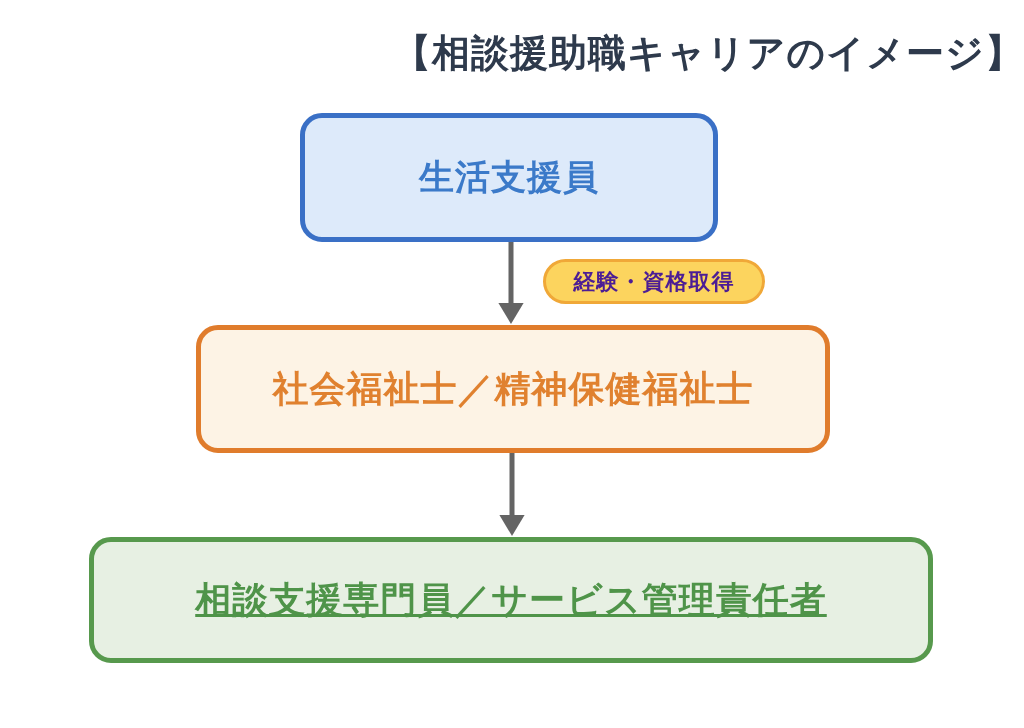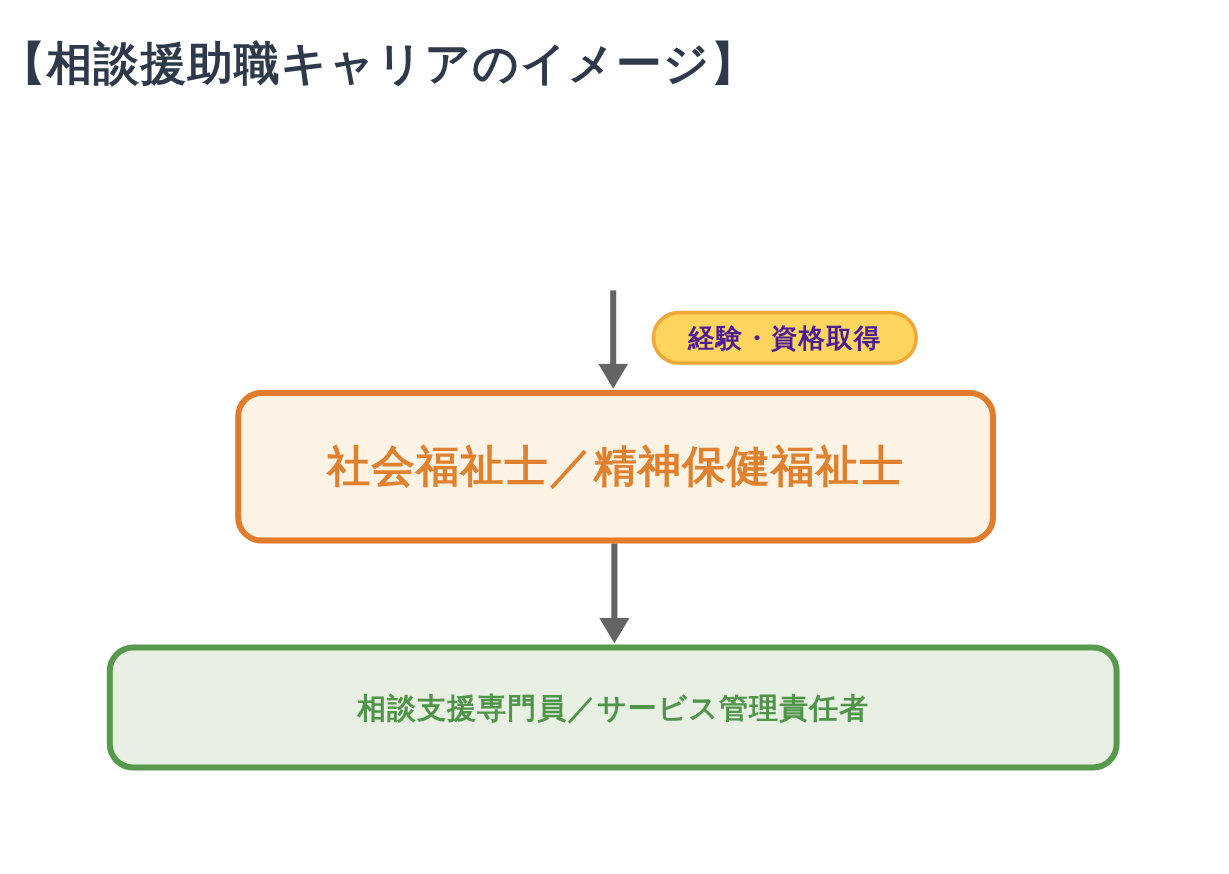--- a/index.html
+++ b/index.html
@@ -13,21 +13,21 @@
     width: 1024px;
     height: 728px;
     background: #ffffff;
     overflow: hidden;
   }
   .diagram-title {
     position: absolute;
     left: 0;
     top: 28px;
     width: 1024px;
-    text-align: left;
+    text-align: right;
     font-size: 38px;
     font-weight: bold;
     color: #2e3a4c;
     letter-spacing: 1px;
   }
   .node {
     position: absolute;
     display: flex;
     align-items: center;
     justify-content: center;
@@ -53,25 +53,26 @@
     height: 128px;
     background: #fdf3e5;
     border: 5px solid #e07c2c;
     color: #e0812f;
     font-size: 36px;
   }
   .node-consult-specialist {
     left: 89px;
     top: 537px;
     width: 844px;
-    height: 105px;
+    height: 126px;
     background: #e7f0e3;
     border: 5px solid #57994d;
     color: #4f9449;
-    font-size: 24px;
+    font-size: 36px;
+    text-decoration: underline;
   }
   .arrow {
     position: absolute;
     width: 30px;
   }
   .arrow .shaft {
     position: absolute;
     left: 50%;
     transform: translateX(-50%);
     top: 0;
@@ -110,20 +111,23 @@
     letter-spacing: 1px;
   }
 </style>
 </head>
 <body>
 
 <div class="canvas">
 
   <div class="diagram-title">【相談援助職キャリアのイメージ】</div>
 
+  <div class="node node-life-support">
+    <span>生活支援員</span>
+  </div>
 
   <div class="arrow arrow-1">
     <div class="shaft"></div>
     <div class="head"></div>
   </div>
 
   <div class="badge">
     <span>経験・資格取得</span>
   </div>
 

